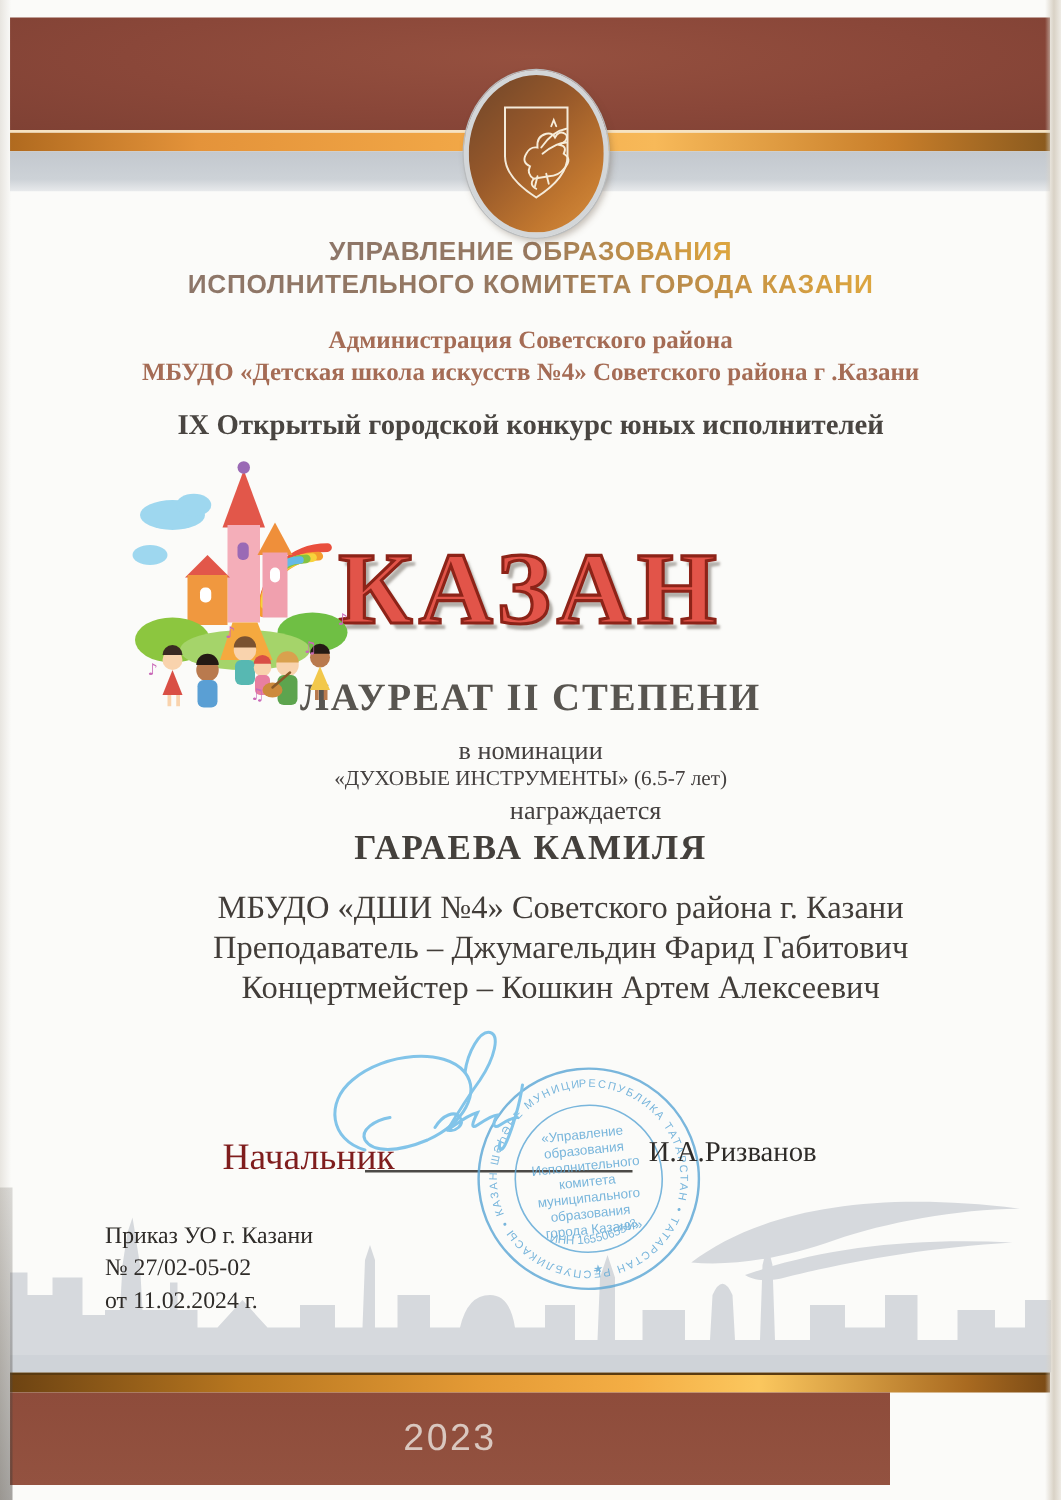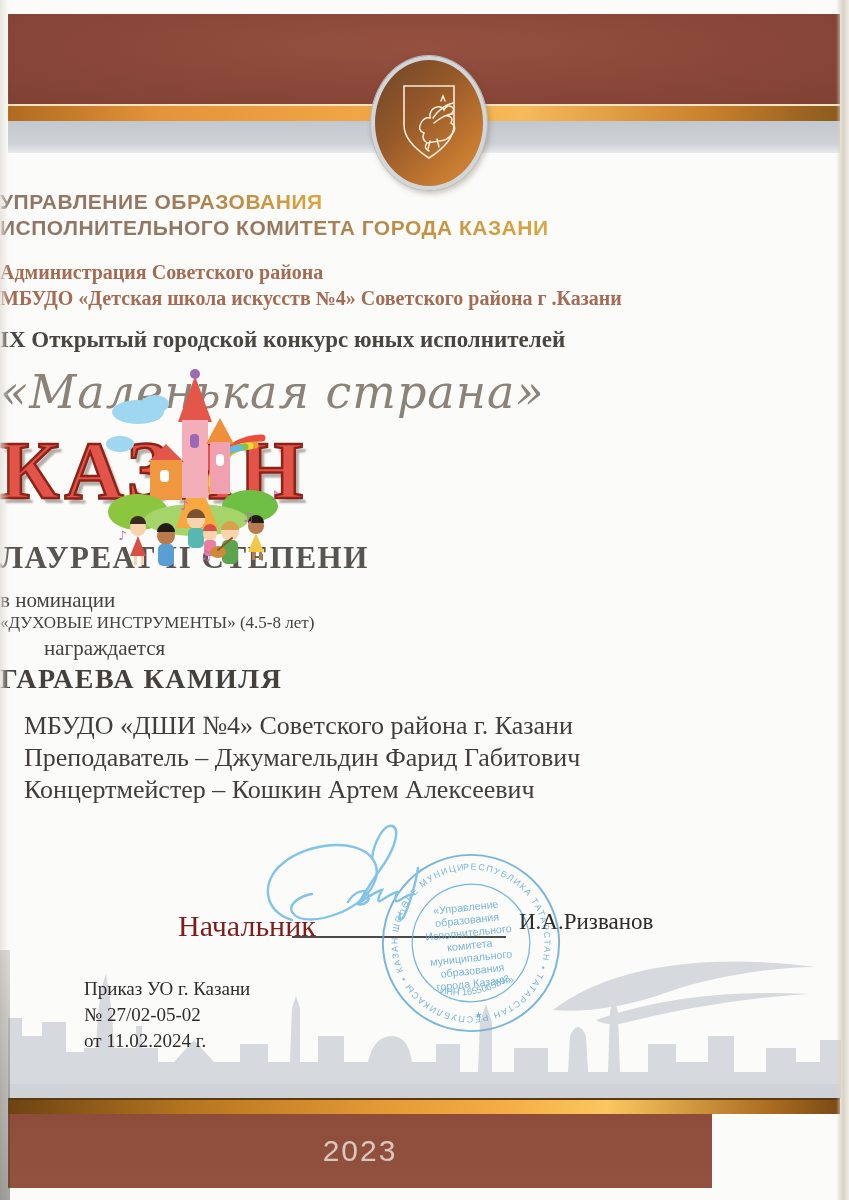--- a/index.html
+++ b/index.html
@@ -21,21 +21,21 @@
     border-top:2px solid #f6e3c2;}
   .stripe-gray-top{position:absolute;left:8px;top:121px;width:832px;height:32px;
     background:linear-gradient(180deg,#c3c8ce 0%,#cdd2d7 70%,#e8eaec 100%);}
 
   .medallion{position:absolute;left:371px;top:56px;width:108px;height:126px;border-radius:50%;
     background:linear-gradient(135deg,#6e452a 0%,#96582a 40%,#c1772f 75%,#d98f3c 100%);
     border:4px solid #d3d6d8;box-shadow:0 0 0 1px #b9bcbe, 2px 3px 6px rgba(90,70,50,.35);z-index:5;
     display:flex;align-items:center;justify-content:center;}
 
   
-  .cline{position:absolute;left:0;width:849px;white-space:nowrap;}
+  .cline{position:absolute;left:0;width:849px;text-align:center;white-space:nowrap;}
   .org{font-family:"Liberation Sans",sans-serif;font-weight:bold;font-size:21px;letter-spacing:.5px;}
   .org span{background:linear-gradient(90deg,#8d7669 0%,#97785f 50%,#c59245 78%,#dda63f 100%);
     -webkit-background-clip:text;background-clip:text;color:transparent;}
   .admin{font-size:20px;color:#a56c55;font-weight:600;}
   .contest{font-size:23px;font-weight:bold;color:#494541;}
   .script{font-family:"DejaVu Serif",serif;font-style:italic;font-size:46px;color:#8b8379;letter-spacing:1px;}
   .doc-title{font-size:82px;font-weight:bold;color:#e25449;letter-spacing:5px;
     -webkit-text-stroke:2.5px #8d2318;
     text-shadow:4px 5px 2px rgba(128,121,113,.6);}
   .degree{font-size:31px;font-weight:bold;color:#585550;letter-spacing:1.5px;}
@@ -90,21 +90,20 @@
     </svg>
   </div>
 
   <div class="cline org" style="top:190px"><span>УПРАВЛЕНИЕ ОБРАЗОВАНИЯ</span></div>
   <div class="cline org" style="top:216px"><span>ИСПОЛНИТЕЛЬНОГО КОМИТЕТА ГОРОДА КАЗАНИ</span></div>
 
   <div class="cline admin" style="top:261px">Администрация Советского района</div>
   <div class="cline admin" style="top:287px">МБУДО «Детская школа искусств №4» Советского района г .Казани</div>
 
   <div class="cline contest" style="top:327px">IX Открытый городской конкурс юных исполнителей</div>
-  <div class="cline script" style="top:365px">«Маленькая страна»</div>
 
   <svg class="illus" width="195" height="215" viewBox="0 0 195 215">
 
     <g fill="#9ed7ef">
       <ellipse cx="38" cy="52" rx="26" ry="12"></ellipse>
         <ellipse cx="55" cy="44" rx="14" ry="9"></ellipse>
       <ellipse cx="20" cy="84" rx="14" ry="8"></ellipse>
     </g>
 
     <g fill="none" stroke-linecap="round">
@@ -171,21 +170,21 @@
         <text x="80" y="150">♪</text>
         <text x="142" y="162">♫</text>
         <text x="170" y="140">♪</text>
         <text x="100" y="200">♫</text>
     </g>
   </svg>
 
   <div class="cline doc-title" style="top:424px">КАЗАН</div>
   <div class="cline degree" style="top:540px">ЛАУРЕАТ II СТЕПЕНИ</div>
   <div class="cline nom-label" style="top:588px">в номинации</div>
-  <div class="cline nom-value" style="top:613px">«ДУХОВЫЕ ИНСТРУМЕНТЫ» (4.5-8 лет)</div>
+  <div class="cline nom-value" style="top:613px">«ДУХОВЫЕ ИНСТРУМЕНТЫ» (6.5-7 лет)</div>
   <div class="cline awarded" style="top:636px">награждается</div>
   <div class="cline recipient" style="top:663px">ГАРАЕВА КАМИЛЯ</div>
   <div class="cline info" style="top:711px">МБУДО «ДШИ №4» Советского района г. Казани</div>
   <div class="cline info" style="top:743px">Преподаватель – Джумагельдин Фарид Габитович</div>
   <div class="cline info" style="top:775px">Концертмейстер – Кошкин Артем Алексеевич</div>
 
   <svg class="sig-svg" width="220" height="122" viewBox="0 0 220 122">
     <g fill="none" stroke="#82c4e9" stroke-width="2.4" stroke-linecap="round">
       <path d="M36,100 C8,92 4,62 26,44 C52,22 100,18 116,38 C128,54 116,78 86,92 C62,102 42,102 36,92 C32,84 44,76 56,74"></path>
       <path d="M116,38 C118,22 128,4 136,6 C144,8 140,26 128,44 C118,58 108,74 102,84"></path>

